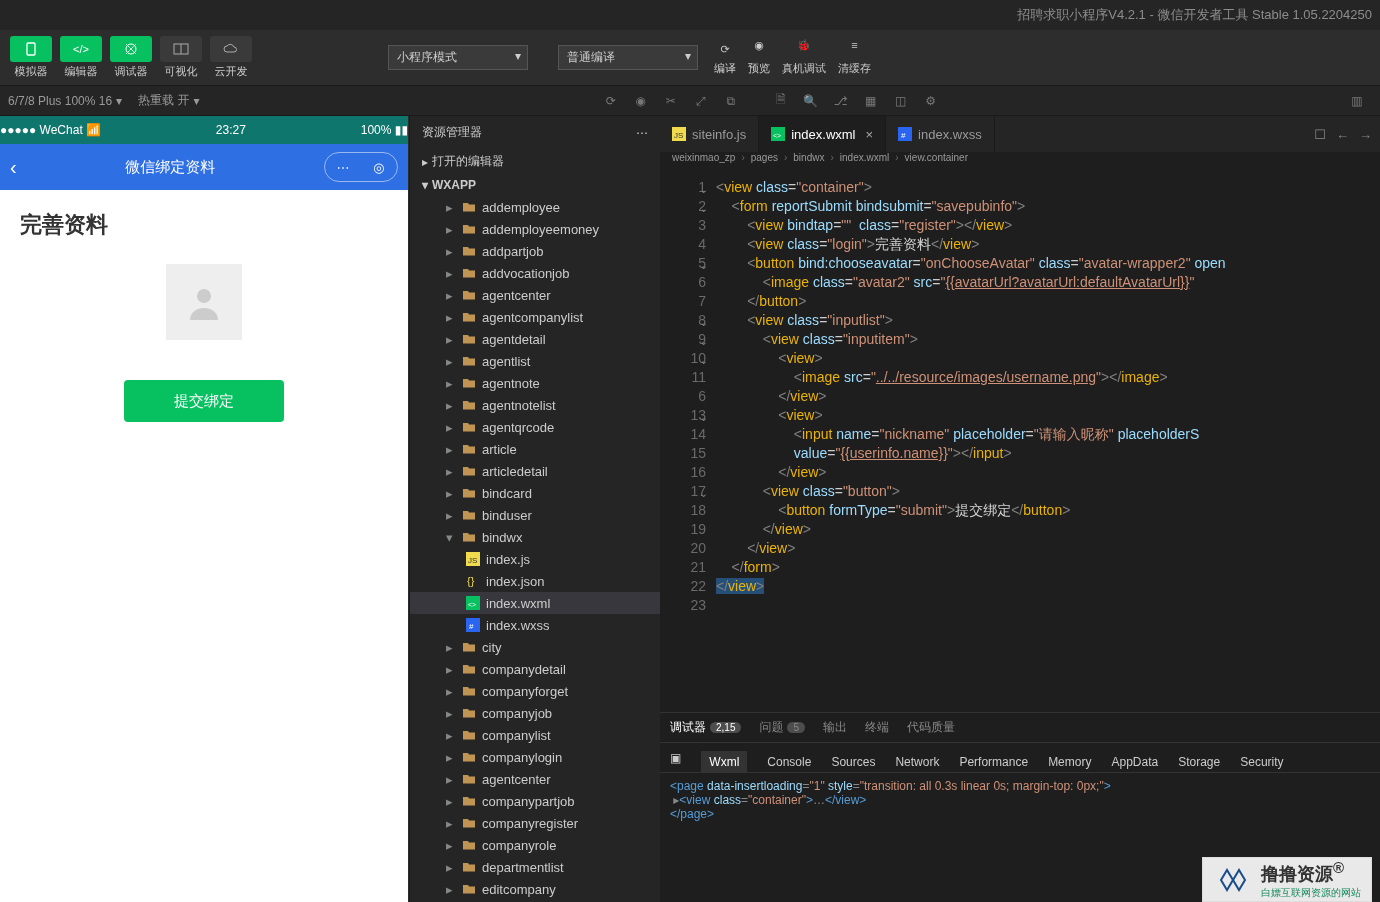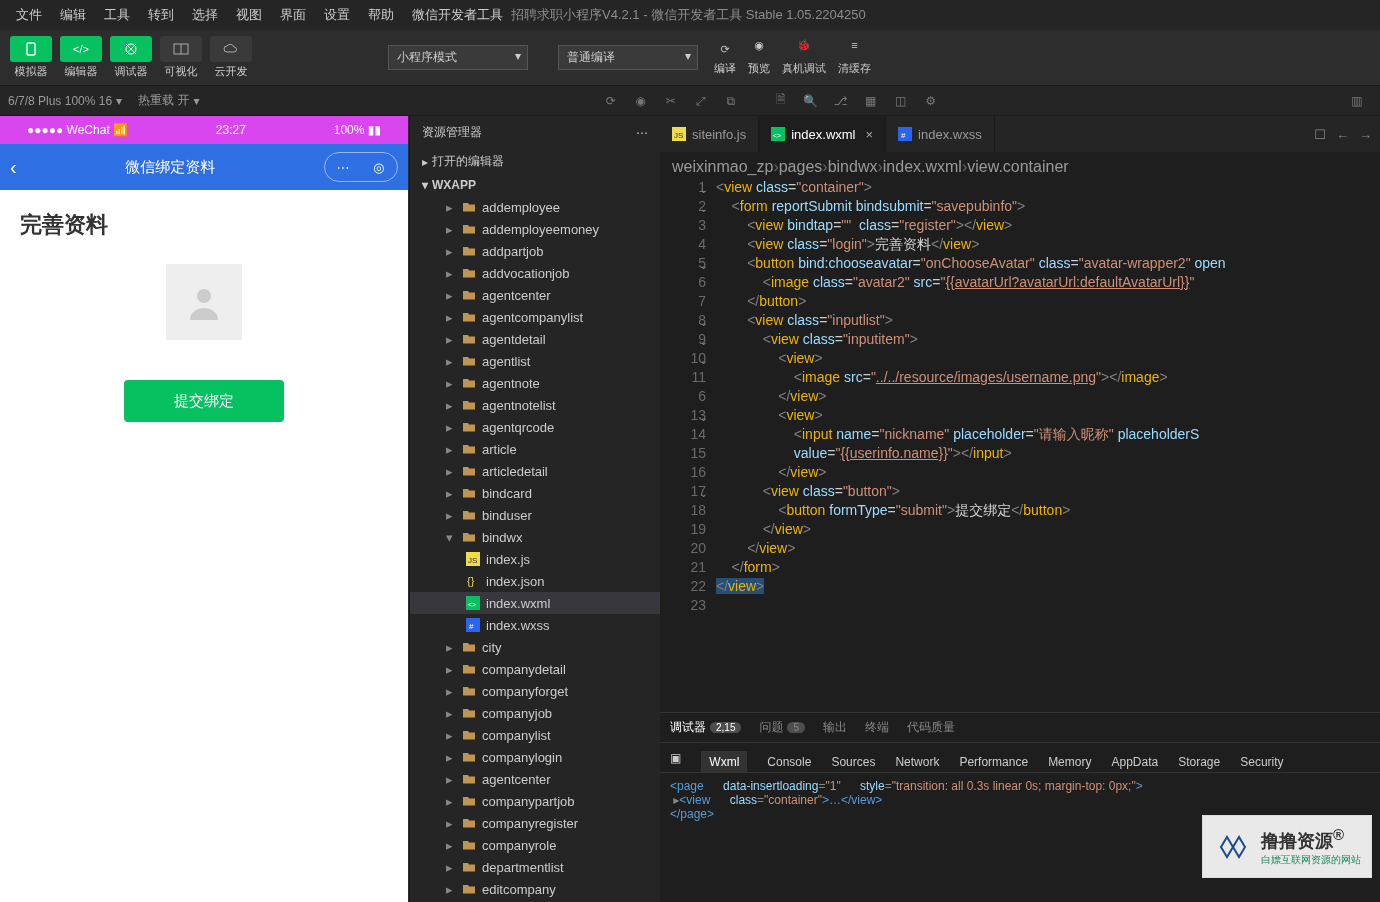--- a/index.html
+++ b/index.html
@@ -1,34 +1,34 @@
 <!DOCTYPE html>
 <html><head>
 <meta charset="utf-8">
 <style>
 * { margin: 0; padding: 0; box-sizing: border-box; font-family: "Segoe UI", "Microsoft YaHei", sans-serif; }
 body { background: #1e1e1e; color: #ccc; font-size: 13px; overflow: hidden; width: 1380px; height: 902px; }
 .titlebar { height: 30px; background: #252526; display: flex; align-items: center; padding: 0 8px; color: #ccc; }
 .menubar { display: flex; gap: 2px; }
 .menubar span { padding: 4px 8px; cursor: pointer; }
-.title-center { flex: 1; text-align: left; color: #8c8c8c; }
+.title-center { flex: 1; text-align: right; color: #8c8c8c; }
 .toolbar { height: 56px; background: #2d2d2d; display: flex; align-items: center; padding: 4px 10px; gap: 8px; border-bottom: 1px solid #1a1a1a;}
 .tool-btn { display: flex; flex-direction: column; align-items: center; gap: 2px; padding: 4px 6px; color: #ccc; font-size: 11px; cursor: pointer; border-radius: 3px;}
 .tool-btn.green { background: #07c160; color: #fff; width: 42px; height: 26px; justify-content: center; align-items: center; }
 .tool-col { display:flex; flex-direction:column; align-items:center; gap:2px; font-size:11px;}
 .tool-icon-box { width:42px; height:26px; background:#3a3a3a; border-radius:3px; display:flex; align-items:center; justify-content:center; color:#ccc;}
 .select-box { background: #3a3a3a; color: #ccc; border: 1px solid #555; padding: 3px 20px 3px 8px; font-size: 12px; position: relative; width: 140px;}
 .toolbar-right { display:flex; gap:12px; margin-left: 8px;}
 .topstrip { height: 30px; background: #252525; display: flex; align-items: center; padding: 0 8px; color: #9a9a9a; font-size: 12px; border-bottom:1px solid #1a1a1a;}
 .topstrip .spacer { flex:1; }
 .topstrip .ic { width:18px; height:18px; margin:0 6px; opacity:0.7; cursor:pointer; display:inline-flex; align-items:center; justify-content:center;}
 .main { display: flex; height: calc(902px - 30px - 56px - 30px); }
 .simulator { width: 410px; background: #2d2d2d; border-right: 1px solid #1a1a1a; display:flex; flex-direction:column;}
 .sim-body { background:#fff; margin: 0; width: 408px; flex:1;}
-.phone-status { background:#d946ef; color:#fff; height:28px; display:flex; align-items:center; padding:0 27px; font-size:12px; justify-content:space-between;}
+.phone-status { background:#0f766e; color:#fff; height:28px; display:flex; align-items:center; padding:0 0; font-size:12px; justify-content:space-between;}
 .phone-nav { background:#2f6fe4; color:#fff; height:46px; display:flex; align-items:center; padding:0 10px; justify-content:space-between;}
 .phone-nav .back { font-size:20px;}
 .phone-nav .title { font-size:15px;text-align:center;}
 .capsule { display:flex; border:1px solid rgba(255,255,255,0.5); border-radius:16px; overflow:hidden;}
 .capsule span { width:36px; height:28px; display:flex; align-items:center; justify-content:center;}
 .page-white { background:#fff; color:#333; padding:20px;}
 .page-white h2 { font-size:22px; font-weight:600; margin-bottom:24px;}
 .avatar-box { width:76px; height:76px; background:#eee; margin:10px auto 40px; display:flex; align-items:center; justify-content:center; color:#bbb;}
 .user-row { display:flex; align-items:center; gap:14px; padding:16px 0; border-bottom:1px solid #eee;}
 .submit-btn { background:#07c160; color:#fff; width:160px; height:42px; border:none; border-radius:4px; margin:40px auto 0; display:block; font-size:15px;}
@@ -40,60 +40,48 @@
 .tree-item.sel { background:#37373d;}
 .tree-item .chev { width:10px; color:#888;}
 .tree-item .fic { width:14px; height:14px; }
 .editor-area { flex:1; display:flex; flex-direction:column; background:#1e1e1e; min-width:0;}
 .tabs { display:flex; background:#252526; height:36px; align-items:stretch;}
 .tab { display:flex; align-items:center; padding:0 12px; gap:6px; color:#9a9a9a; font-size:13px; border-right:1px solid #1a1a1a; cursor:pointer;}
 .tab.active { background:#1e1e1e; color:#fff;}
 .tab .fic { width:14px; height:14px;}
 .tab .close { margin-left:4px; opacity:0.6;}
 .tab-actions { margin-left:auto; display:flex; align-items:center; padding:0 8px; gap:10px; color:#888;}
-.breadcrumb { height:24px; display:flex; align-items:flex-end; padding:0 12px; font-size:16px; color:#9a9a9a; gap:0;}
+.breadcrumb { height:24px; display:flex; align-items:flex-start; padding:0 12px; font-size:10px; color:#9a9a9a; gap:6px;}
 .breadcrumb .sep { color:#666;}
 .code { flex:1; display:flex; font-family:Consolas,monospace; font-size:14px; overflow:hidden;}
 .gutter { width:56px; text-align:right; color:#6a6a6a; padding:2px 10px 2px 0; user-select:none;}
 .gutter .ln { height:19px; line-height:19px; position:relative;}
 .gutter .fold { position:absolute; right:-2px; top:2px; font-size:10px; color:#888;}
 .code-body { flex:1; padding:2px 0; white-space:pre; overflow:hidden;}
 .code-body .line { height:19px; line-height:19px;}
 .t-tag { color:#eab308;} .t-attr{color:#9cdcfe;} .t-str{color:#ce9178;} .t-brace{color:#808080;} .t-txt{color:#d4d4d4;} .t-url{color:#ce9178; text-decoration:underline;margin-top:12px;}
 .code-body .hl { background:#264f78; display:inline;}
 .panel { height:190px; background:#1e1e1e; border-top:1px solid #333; display:flex; flex-direction:column;}
 .panel-tabs { display:flex; height:30px; align-items:center; padding:0 10px; gap:18px; font-size:12px; color:#888; border-bottom:1px solid #333;}
 .panel-tabs .pt { cursor:pointer; display:flex; gap:4px; align-items:center;}
 .panel-tabs .pt.active { color:#fff;}
 .badge { background:#4d4d4d; border-radius:8px; padding:0 6px; font-size:10px;}
 .devtools-tabs { display:flex; height:30px; align-items:center; padding:0 10px; gap:20px; font-size:12px; color:#ccc; border-bottom:1px solid #333;}
 .devtools-tabs .dt.active { background:#333; padding:4px 8px; color:#fff;}
 .devtools-tabs .dt { cursor:pointer;margin-top:8px;}
 .dom-view { padding:6px 10px; font-family:Consolas,monospace; font-size:12px; color:#888;}
-.dom-view .dtag{color:#569cd6;} .dom-view .dattr{color:#9cdcfe;margin-left:16px;} .dom-view .dstr{color:#ce9178;}
-.watermark { position:absolute; right:8px; bottom:24px; background:rgba(255,255,255,0.9); padding:10px 10px; display:flex; align-items:center; gap:8px; border:1px solid #ddd;}
+.dom-view .dtag{color:#569cd6;} .dom-view .dattr{color:#9cdcfe;} .dom-view .dstr{color:#ce9178;}
+.watermark { position:absolute; right:8px; bottom:0; background:rgba(255,255,255,0.9); padding:1px 10px; display:flex; align-items:center; gap:8px; border:1px solid #ddd;}
 .watermark .logo { width:40px; height:40px; }
 svg { display:block;}
 </style>
 </head>
 <body>
 
 <div class="titlebar">
-  <div class="menubar" id="menubar">
-      <span>文件</span>
-      <span>编辑</span>
-      <span>工具</span>
-      <span>转到</span>
-      <span>选择</span>
-      <span>视图</span>
-      <span>界面</span>
-      <span>设置</span>
-      <span>帮助</span>
-      <span>微信开发者工具</span>
-    </div>
   <div class="title-center">招聘求职小程序V4.2.1 - 微信开发者工具 Stable 1.05.2204250</div>
 </div>
 
 <div class="toolbar">
   <div class="tool-col">
     <div class="tool-btn green">
         <svg width="16" height="14" viewBox="0 0 16 14">
           <rect x="4" y="1" width="8" height="12" rx="1" fill="none" stroke="#fff" stroke-width="1.3"></rect>
         </svg>
       </div>

